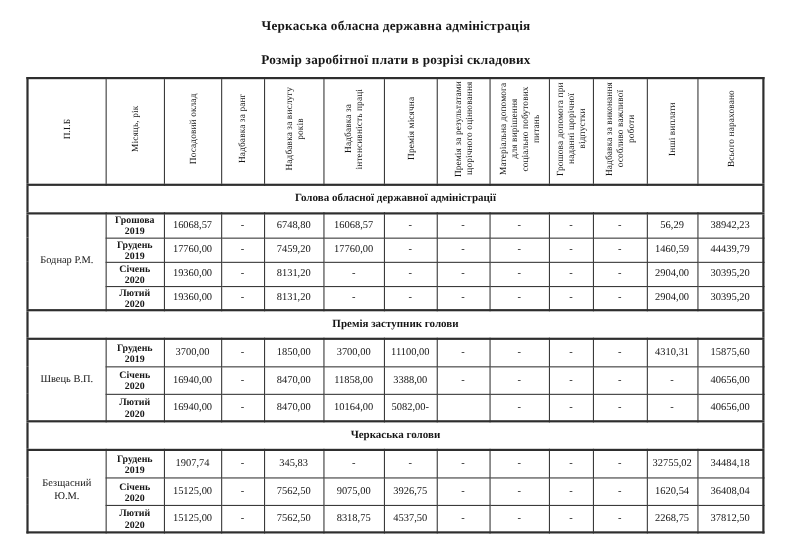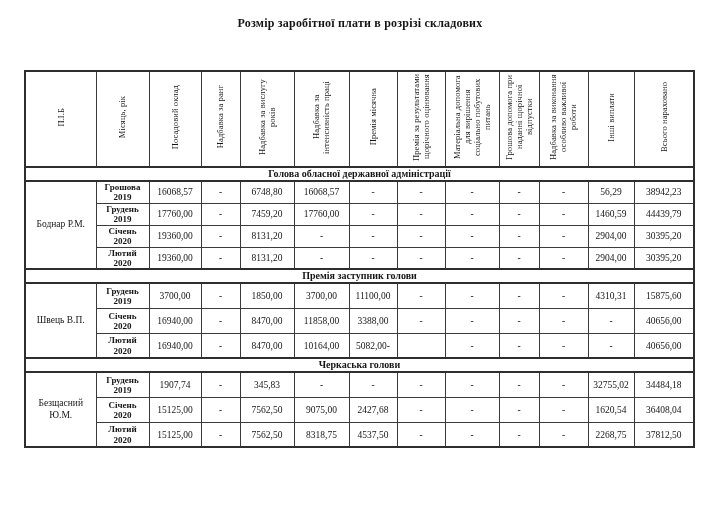--- a/index.html
+++ b/index.html
@@ -46,39 +46,40 @@
   .vtext{
     display:inline-block;
     writing-mode:vertical-rl;
     transform:rotate(180deg);
     font-size:8.5px;
     line-height:1.18;
     max-height:90px;
     white-space:normal;
     letter-spacing:.1px;
   }
-  tr.section-row{height:14px;margin-left:20px;}
+  tr.section-row{height:26px;margin-left:20px;}
   tr.section-row td{
     font-weight:bold;
     font-size:10px;
     border-top:2px solid #2e2e2e;
     border-bottom:2px solid #2e2e2e;
     padding:0;
     line-height:1.05;
   }
   td.person-cell{font-size:9.5px;line-height:1.2;padding:0 4px;}
   td.month-cell{font-weight:bold;font-size:9px;line-height:1.15;padding:0 1px;}
   td.value-cell{font-size:9.5px;}
   tr.data-row-sm{height:22px;}
   tr.data-row-lg{height:25px;}
 </style>
 </head>
 <body>
 
 <div class="page">
+  <div class="doc-title">Черкаська обласна державна адміністрація</div>
   <div class="doc-subtitle">Розмір заробітної плати в розрізі складових</div>
 
   <table class="salary">
     <colgroup>
       <col style="width:71px">
         <col style="width:53px">
         <col style="width:52px">
       <col style="width:39px">
         <col style="width:54px">
         <col style="width:55px">
@@ -258,21 +259,21 @@
         </tr>
         <tr class="data-row-lg">
           <td class="month-cell">
             <div>Січень</div>
             <div>2020</div>
           </td>
           <td class="value-cell">15125,00</td>
           <td class="value-cell">-</td>
           <td class="value-cell">7562,50</td>
           <td class="value-cell">9075,00</td>
-          <td class="value-cell">2427,68</td>
+          <td class="value-cell">3926,75</td>
           <td class="value-cell">-</td>
           <td class="value-cell">-</td>
           <td class="value-cell">-</td>
           <td class="value-cell">-</td>
           <td class="value-cell">1620,54</td>
           <td class="value-cell">36408,04</td>
         </tr>
         <tr class="data-row-lg">
           <td class="month-cell">
             <div>Лютий</div>

